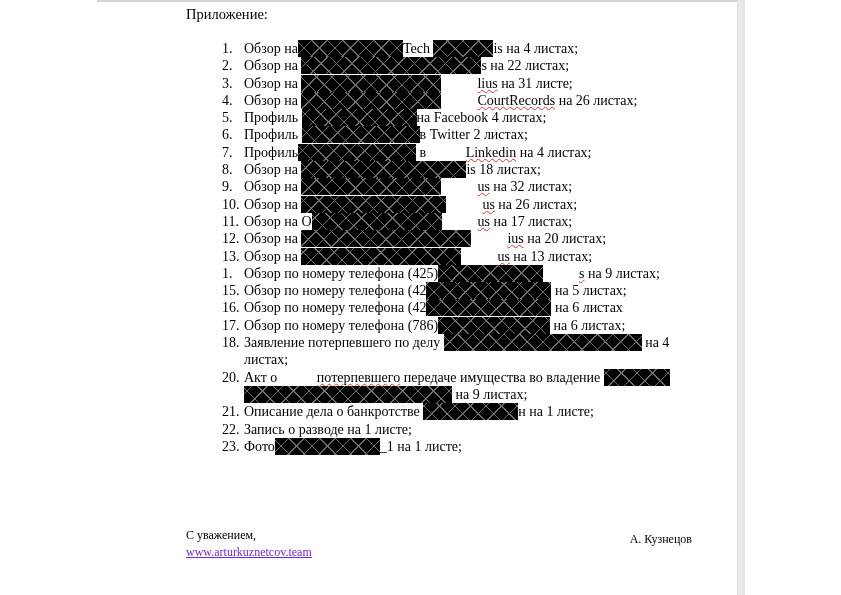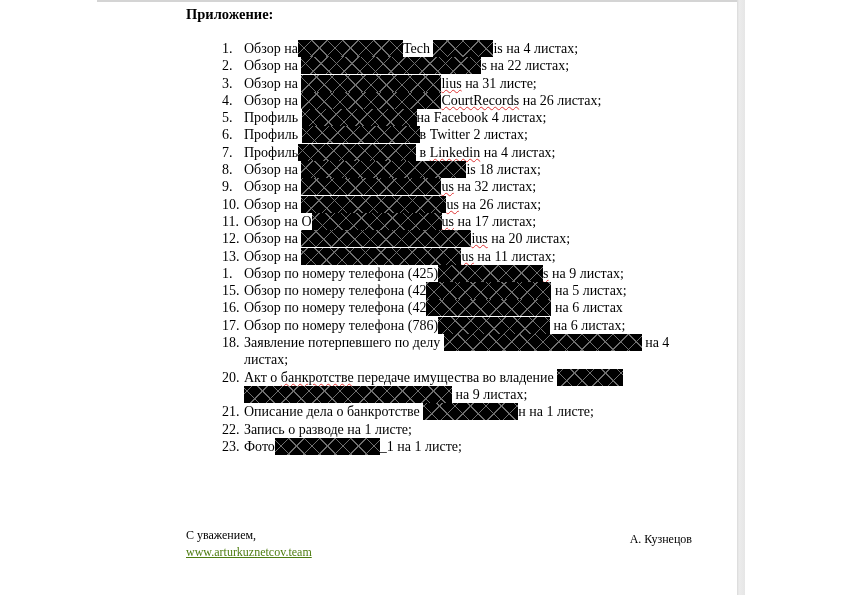--- a/index.html
+++ b/index.html
@@ -3,33 +3,33 @@
 <meta charset="utf-8">
 <style>
   html, body { margin: 0; padding: 0; background: #ffffff; }
   body { width: 841px; height: 595px; position: relative; overflow: hidden;
          font-family: "Liberation Serif", "DejaVu Serif", serif; color: #000; }
   .page { position: absolute; left: 97px; top: 0; width: 640px; height: 595px;
           background: #fff; border-top: 2px solid #d4d4d4; box-sizing: border-box; }
   .page-edge { position: absolute; left: 737px; top: 0; width: 8px; height: 595px;
                background: linear-gradient(to right, #d9d9d9 0, #ececec 2px, #e6e6e6 100%); }
   .content { position: absolute; left: 0; top: 0; width: 841px; height: 595px; font-size: 14px; line-height: 17.3px; }
-  .heading { position: absolute; left: 186px; top: 6px; font-weight: bold; font-size: 14.5px; }
+  .heading { position: absolute; left: 186px; top: 6px; font-weight: normal; font-size: 14.5px; }
   .list { position: absolute; left: 222px; top: 40px; width: 480px; margin: 0; padding: 0; list-style: none; }
   .list li { position: relative; padding-left: 22px; white-space: nowrap; height: 17.3px; }
   .list li.wrap { height: 34.6px; white-space: normal; }
   .list .num { position: absolute; left: 0; top: 0; }
   .redact { display: inline-block; vertical-align: top; height: 17px; background-color: #000;
             background-image:
               repeating-linear-gradient(45deg, transparent 0, transparent 10px, #6e6e6e 10px, #6e6e6e 11px),
               repeating-linear-gradient(-45deg, transparent 0, transparent 10px, #6e6e6e 10px, #6e6e6e 11px); }
-  .squig { text-decoration: underline wavy #d33; text-decoration-thickness: 1px; }
+  .squig { text-decoration: underline wavy #d33; text-decoration-thickness: 1px; padding-left: 36px; }
   .footer { position: absolute; left: 186px; top: 527px; width: 510px; font-size: 12px; line-height: 17px; }
   .sign { position: absolute; right: 4px; top: 4px; }
-  .link { color: #4d7c0f; text-decoration: underline; display: block; }
+  .link { color: #6d28d9; text-decoration: underline; display: block; }
 </style>
 </head>
 <body>
 
 <div class="page"></div>
 <div class="page-edge"></div>
 
 <div class="content">
   <div class="heading">Приложение:</div>
 
@@ -39,27 +39,27 @@
       <li><span class="num">3.</span><span>Обзор на </span><span class="redact" style="width: 140px;"></span><span class="squig">lius</span><span> на 31 листе;</span></li>
       <li><span class="num">4.</span><span>Обзор на </span><span class="redact" style="width: 140px;"></span><span class="squig">CourtRecords</span><span> на 26 листах;</span></li>
       <li><span class="num">5.</span><span>Профиль </span><span class="redact" style="width: 115px;"></span><span>на Facebook 4 листах;</span></li>
       <li><span class="num">6.</span><span>Профиль </span><span class="redact" style="width: 118px;"></span><span>в Twitter 2 листах;</span></li>
       <li><span class="num">7.</span><span>Профиль</span><span class="redact" style="width: 118px;"></span><span> в </span><span class="squig">Linkedin</span><span> на 4 листах;</span></li>
       <li><span class="num">8.</span><span>Обзор на </span><span class="redact" style="width: 165px;"></span><span>is 18 листах;</span></li>
       <li><span class="num">9.</span><span>Обзор на </span><span class="redact" style="width: 140px;"></span><span class="squig">us</span><span> на 32 листах;</span></li>
       <li><span class="num">10.</span><span>Обзор на </span><span class="redact" style="width: 145px;"></span><span class="squig">us</span><span> на 26 листах;</span></li>
       <li><span class="num">11.</span><span>Обзор на О</span><span class="redact" style="width: 130px;"></span><span class="squig">us</span><span> на 17 листах;</span></li>
       <li><span class="num">12.</span><span>Обзор на </span><span class="redact" style="width: 170px;"></span><span class="squig">ius</span><span> на 20 листах;</span></li>
-      <li><span class="num">13.</span><span>Обзор на </span><span class="redact" style="width: 160px;"></span><span class="squig">us</span><span> на 11 листах;</span></li>
+      <li><span class="num">13.</span><span>Обзор на </span><span class="redact" style="width: 160px;"></span><span class="squig">us</span><span> на 13 листах;</span></li>
       <li><span class="num">1.</span><span>Обзор по номеру телефона (425)</span><span class="redact" style="width: 105px;"></span><span class="squig">s</span><span> на 9 листах;</span></li>
       <li><span class="num">15.</span><span>Обзор по номеру телефона (42</span><span class="redact" style="width: 125px;"></span><span> на 5 листах;</span></li>
       <li><span class="num">16.</span><span>Обзор по номеру телефона (42</span><span class="redact" style="width: 125px;"></span><span> на 6 листах</span></li>
       <li><span class="num">17.</span><span>Обзор по номеру телефона (786)</span><span class="redact" style="width: 112px;"></span><span> на 6 листах;</span></li>
       <li class="wrap"><span class="num">18.</span><span>Заявление потерпевшего по делу </span><span class="redact" style="width: 198px;"></span><span> на 4 листах;</span></li>
-      <li class="wrap"><span class="num">20.</span><span>Акт о </span><span class="squig">банкротстве</span><span> передаче имущества во владение </span><span class="redact" style="width: 66px;"></span><span class="redact" style="width: 208px;"></span><span> на 9 листах;</span></li>
+      <li class="wrap"><span class="num">20.</span><span>Акт о </span><span class="squig">потерпевшего</span><span> передаче имущества во владение </span><span class="redact" style="width: 66px;"></span><span class="redact" style="width: 208px;"></span><span> на 9 листах;</span></li>
       <li><span class="num">21.</span><span>Описание дела о банкротстве </span><span class="redact" style="width: 95px;"></span><span>н на 1 листе;</span></li>
       <li><span class="num">22.</span><span>Запись о разводе на 1 листе;</span></li>
       <li><span class="num">23.</span><span>Фото</span><span class="redact" style="width: 105px;"></span><span>_1 на 1 листе;</span></li>
     </ul>
 
   <div class="footer">
     <div>С уважением,</div>
     <div class="sign">А. Кузнецов</div>
     <a class="link">www.arturkuznetcov.team</a>
   </div>

